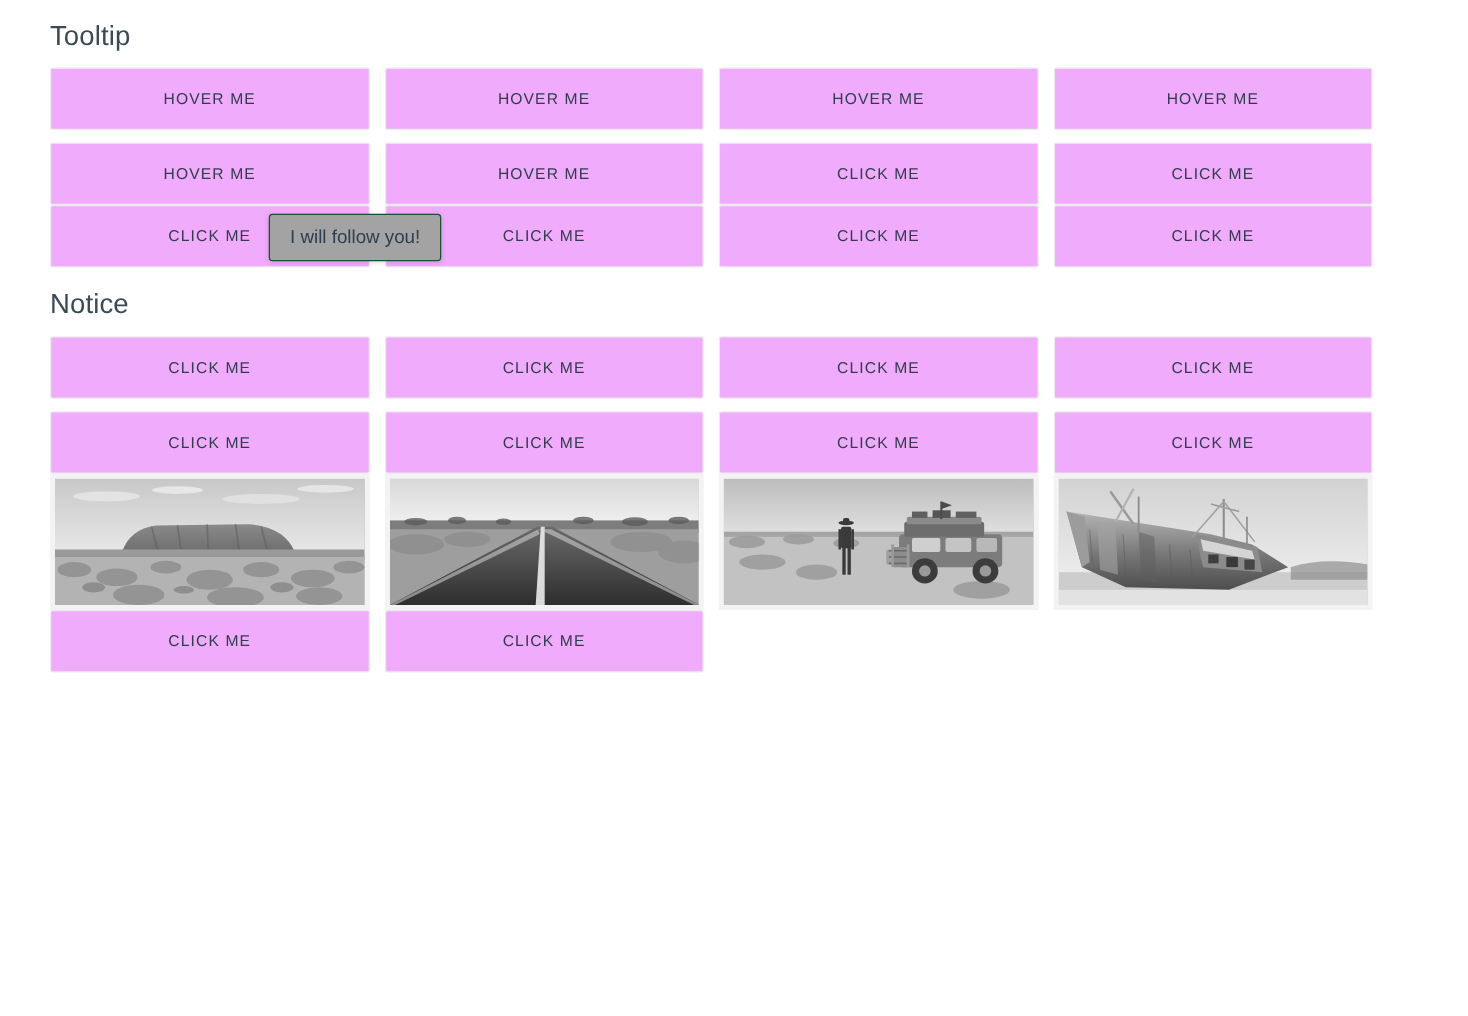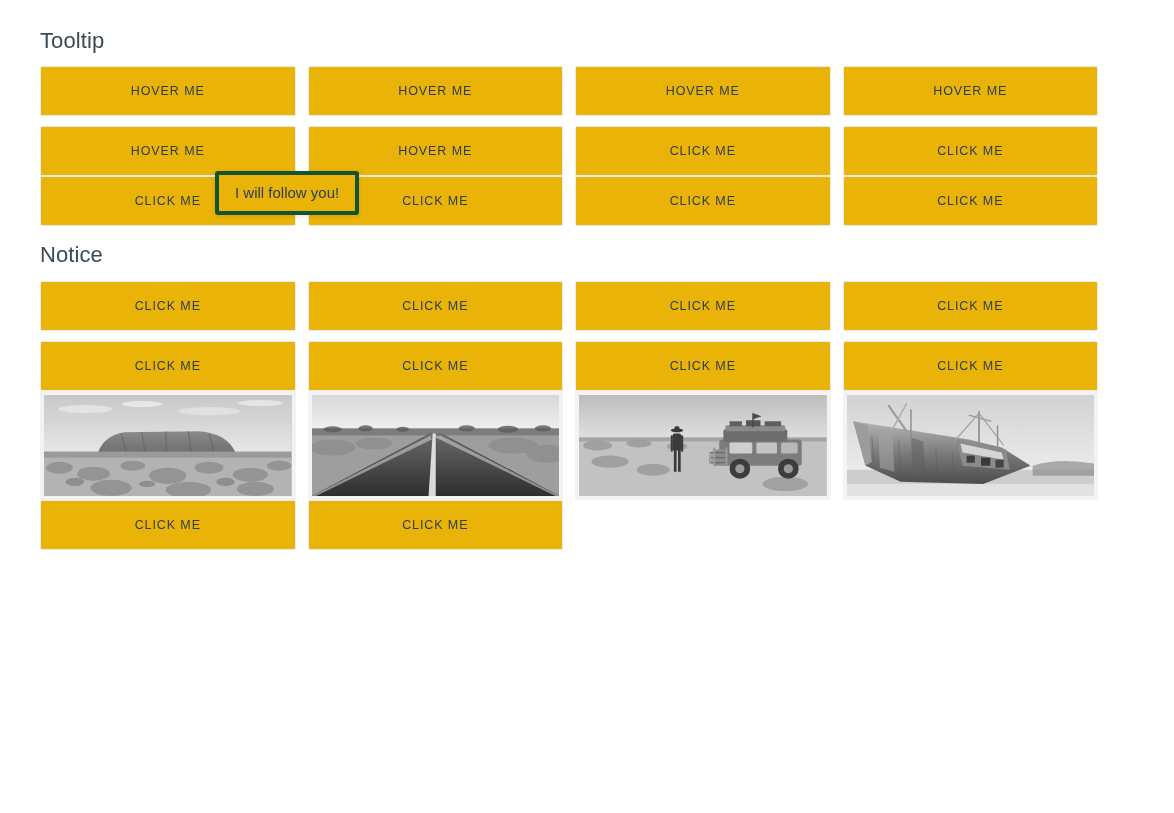--- a/index.html
+++ b/index.html
@@ -12,42 +12,41 @@
     height: 813px;
     font-family: "Liberation Sans", sans-serif;
     color: #2c3e50;
     overflow: hidden;
     position: relative;
   }
   .page {
     padding: 0 40px;
     box-sizing: border-box;
     width: 1138px;
-    margin-top: 12px;
   }
   .section {
     position: relative;
   }
   .section-title {
     font-size: 22px;
     font-weight: 400;
     color: #3b4a54;
     letter-spacing: 0.1px;
     margin: 0;
     padding: 16px 0 12px 0;
     line-height: 1.2;
   }
   .btn-grid {
     display: grid;
     grid-template-columns: repeat(4, 1fr);
     column-gap: 12px;
     row-gap: 12px;
   }
   .demo-btn {
-    background: #eab308;
+    background: #f0abfc;
     border: 1px solid #ebebeb;
     border-radius: 2px;
     height: 50px;
     display: flex;
     align-items: center;
     justify-content: center;
     font-size: 12.5px;
     letter-spacing: 0.9px;
     color: #2e3d49;
     font-family: "Liberation Sans", sans-serif;
@@ -77,22 +76,22 @@
     background: #cfcfcf;
   }
   .img-frame svg {
     display: block;
     width: 100%;
     height: 100%;
   }
   
   .tooltip-bubble {
     position: absolute;
-    background: #eab308;
-    border: 4px solid #14532d;
+    background: #a3a3a3;
+    border: 1px solid #14532d;
     border-radius: 3px;
     box-shadow: 0 1px 4px rgba(0,0,0,0.12);
     padding: 9px 16px;
     font-size: 15px;
     color: #2c3e50;
     white-space: nowrap;
     line-height: 1.2;
     z-index: 50;
   }
   .spacer-sm { height: 10px; }

